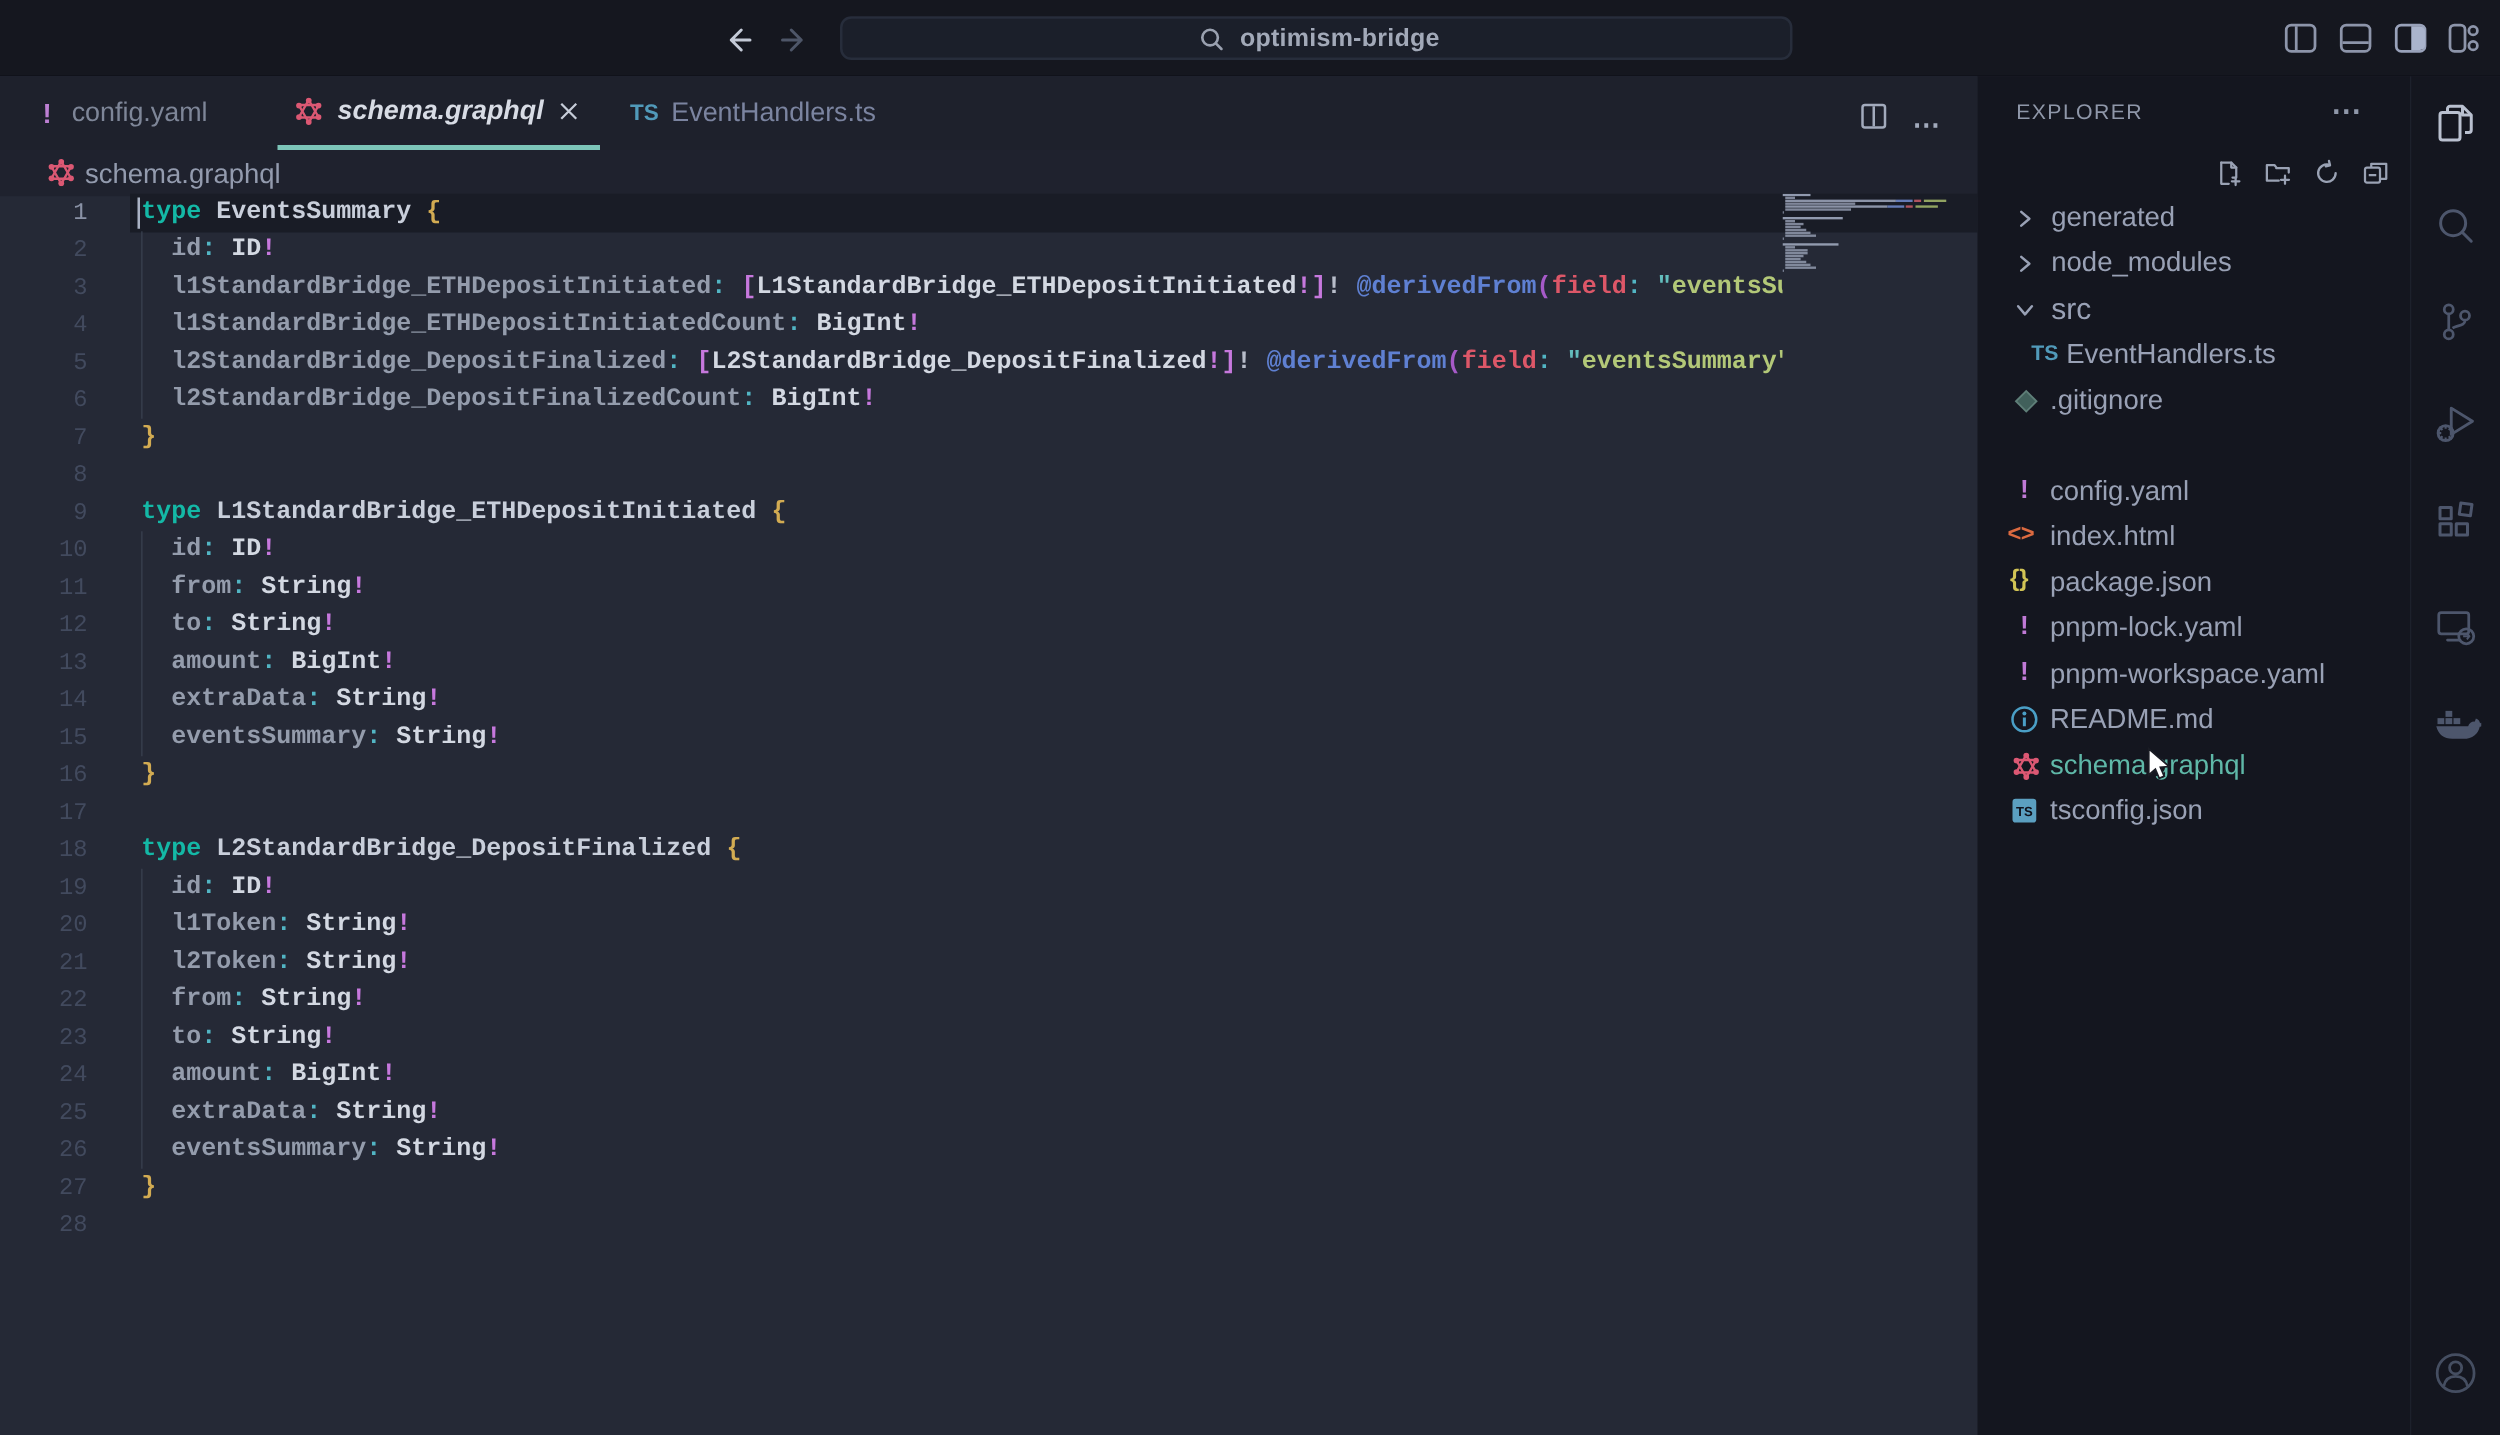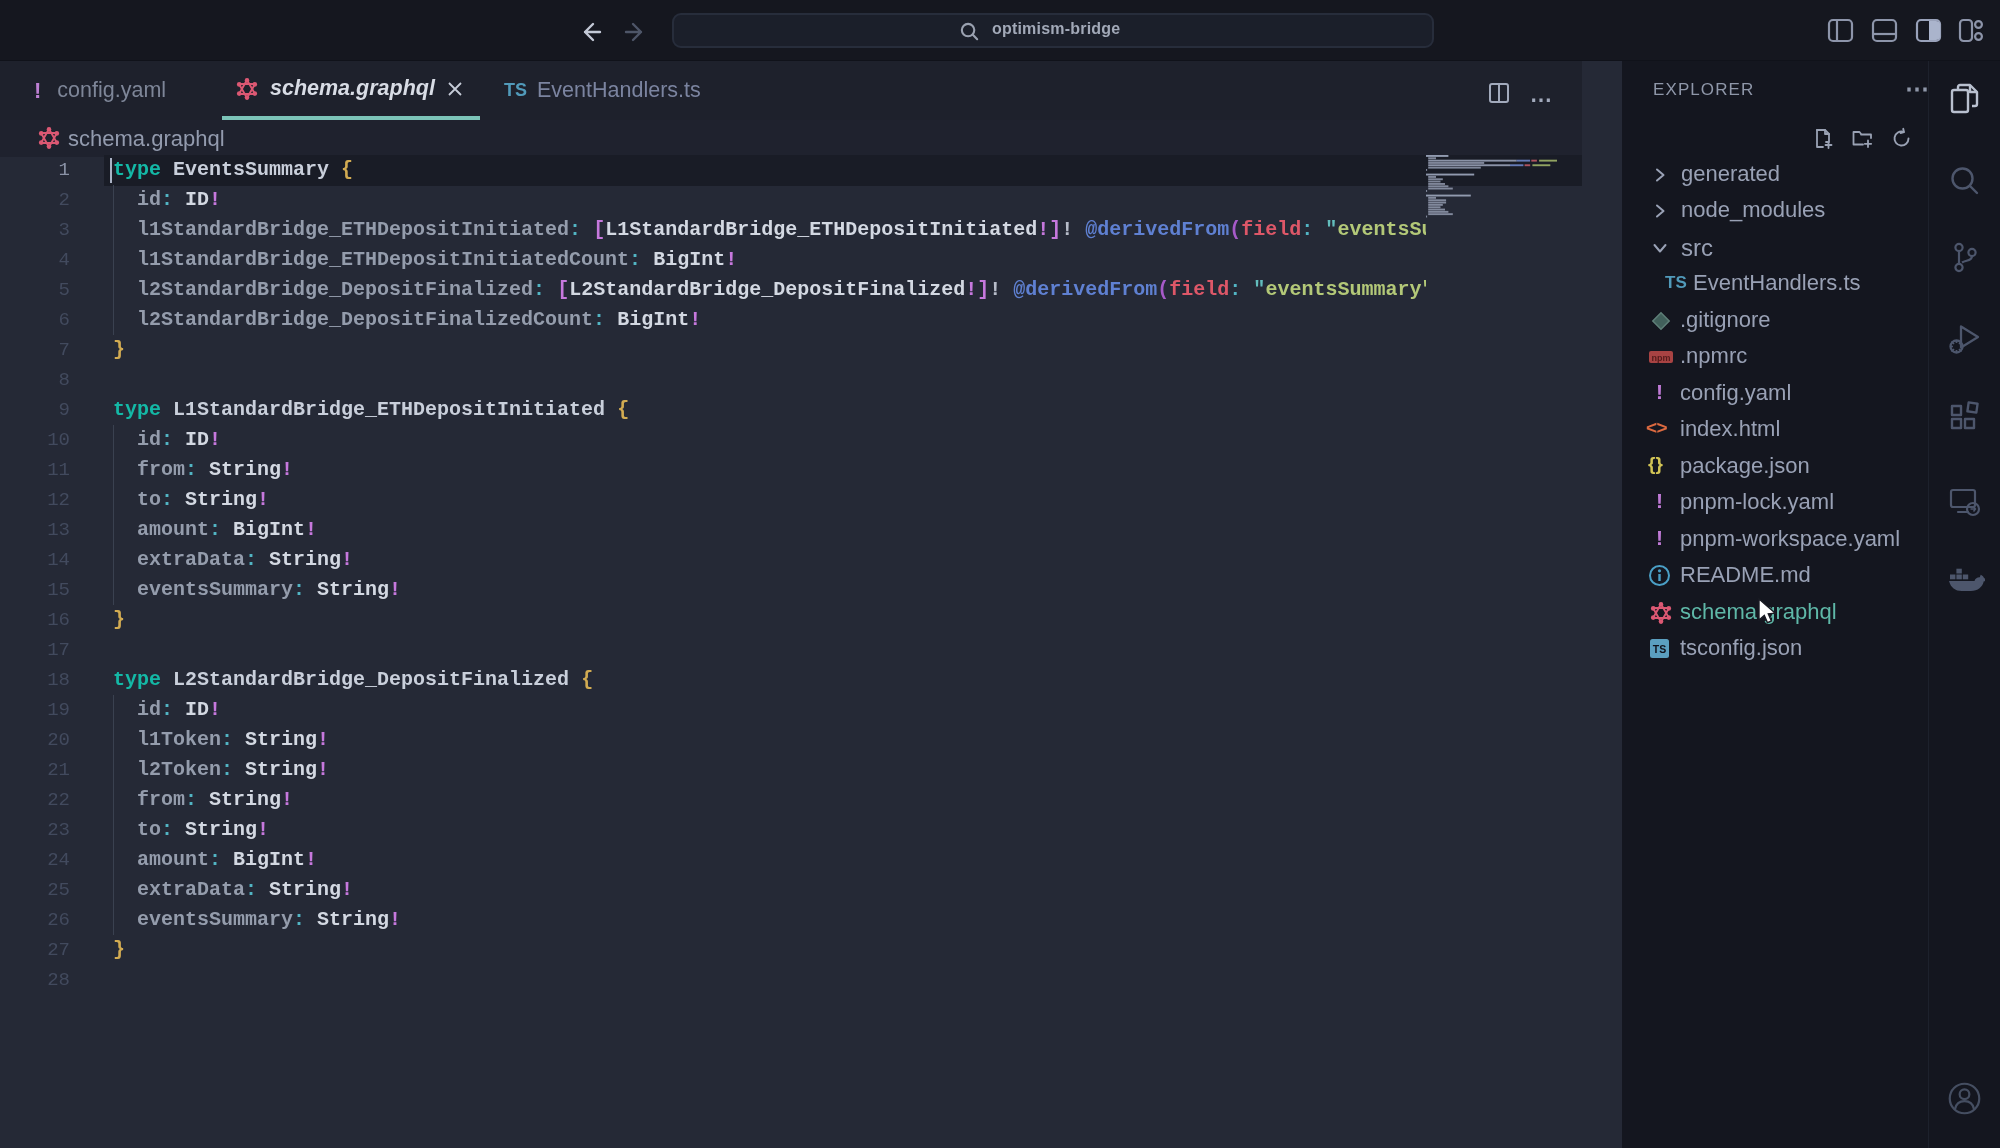--- a/index.html
+++ b/index.html
@@ -4,25 +4,25 @@
 <style>
 * { margin:0; padding:0; box-sizing:border-box; }
 html,body { width:2000px; height:1148px; overflow:hidden; background:#252936; font-family:"Liberation Sans",sans-serif; }
 .abs { position:absolute; }
 #page { position:relative; width:2000px; height:1148px; }
 
 
 #titlebar { position:absolute; left:0; top:0; width:2000px; height:61px; background:#15171f; border-bottom:1px solid #10121a; }
 .navarrow { position:absolute; top:18px; width:28px; height:28px; }
 #searchbox { position:absolute; left:672px; top:13px; width:762px; height:35px; background:#1b1f2a; border:2px solid #272d3b; border-radius:9px; }
-#searchlabel { position:absolute; left:992px; top:20px; color:#a2a9b8; font-size:16px; font-weight:700; letter-spacing:0.2px; }
+#searchlabel { position:absolute; left:992px; top:20px; color:#a2a9b8; font-size:20px; font-weight:700; letter-spacing:0.2px; }
 
 
 #editorcol { position:absolute; left:0; top:61px; width:1582px; height:1087px; background:#252936; }
-#sidebar  { position:absolute; left:1582px; top:61px; width:346px; height:1087px; background:#14161f;margin-left:40px; }
+#sidebar  { position:absolute; left:1582px; top:61px; width:346px; height:1087px; background:#14161f; }
 #activity { position:absolute; left:1928px; top:61px; width:72px; height:1087px; background:#14161f; border-left:1px solid #1d212c; }
 
 
 #tabbar { position:absolute; left:0; top:0; width:1582px; height:59px; background:#1e212c; }
 .tab { position:absolute; top:0; height:59px; display:flex; align-items:center; }
 #tab-active { border-bottom:4px solid #7cc4b8; }
 #breadcrumb { position:absolute; left:0; top:59px; width:1582px; height:37px; background:#1f222e; }
 
 
 #code { position:absolute; left:0; top:96px; width:1582px; height:991px; background:#252936; }
@@ -279,27 +279,20 @@
       <div style="position:absolute;left:0;top:205px;width:346px;height:36px;">
         <span style="position:absolute;left:43px;top:7px;font-size:17px;font-weight:700;color:#519aba;">TS</span>
         <span style="position:absolute;left:71px;top:4px;font-size:22px;color:#99a1b5;">EventHandlers.ts</span>
       </div>
       <div style="position:absolute;left:0;top:242px;width:346px;height:36px;text-decoration:underline;">
         <svg style="position:absolute;left:28px;top:7px" width="22" height="22" viewBox="0 0 22 22">
           <rect x="5.2" y="5.2" width="11.6" height="11.6" transform="rotate(45 11 11)" fill="#41605b" stroke="#5f7f78" stroke-width="1.5"></rect>
         </svg>
         <span style="position:absolute;left:58px;top:4px;font-size:22px;color:#99a1b5;">.gitignore</span>
       </div>
-      <div style="position:absolute;left:0;top:278px;width:346px;height:36px;">
-        <svg style="position:absolute;left:26px;top:10px" width="26" height="16" viewBox="0 0 26 16">
-          <rect x="1" y="2" width="24" height="12" rx="2" fill="#a84343"></rect>
-          <text x="13" y="11.5" font-family="Liberation Sans" font-size="9" font-weight="bold" fill="#551b1b" text-anchor="middle">npm</text>
-        </svg>
-        <span style="position:absolute;left:58px;top:4px;font-size:22px;color:#99a1b5;">.npmrc</span>
-      </div>
       <div style="position:absolute;left:0;top:315px;width:346px;height:36px;">
         <span style="position:absolute;left:34px;top:4px;font-size:21px;font-weight:700;color:#c07ad6;">!</span>
         <span style="position:absolute;left:58px;top:4px;font-size:22px;color:#99a1b5;">config.yaml</span>
       </div>
       <div style="position:absolute;left:0;top:351px;width:346px;height:36px;">
         <span style="position:absolute;left:24px;top:5px;font-size:19px;font-weight:700;color:#dc6a40;letter-spacing:-0.5px;">&lt;&gt;</span>
         <span style="position:absolute;left:58px;top:4px;font-size:22px;color:#99a1b5;">index.html</span>
       </div>
       <div style="position:absolute;left:0;top:388px;width:346px;height:36px;">
         <span style="position:absolute;left:26px;top:4px;font-size:19px;font-weight:700;color:#d2c455;">{}</span>

